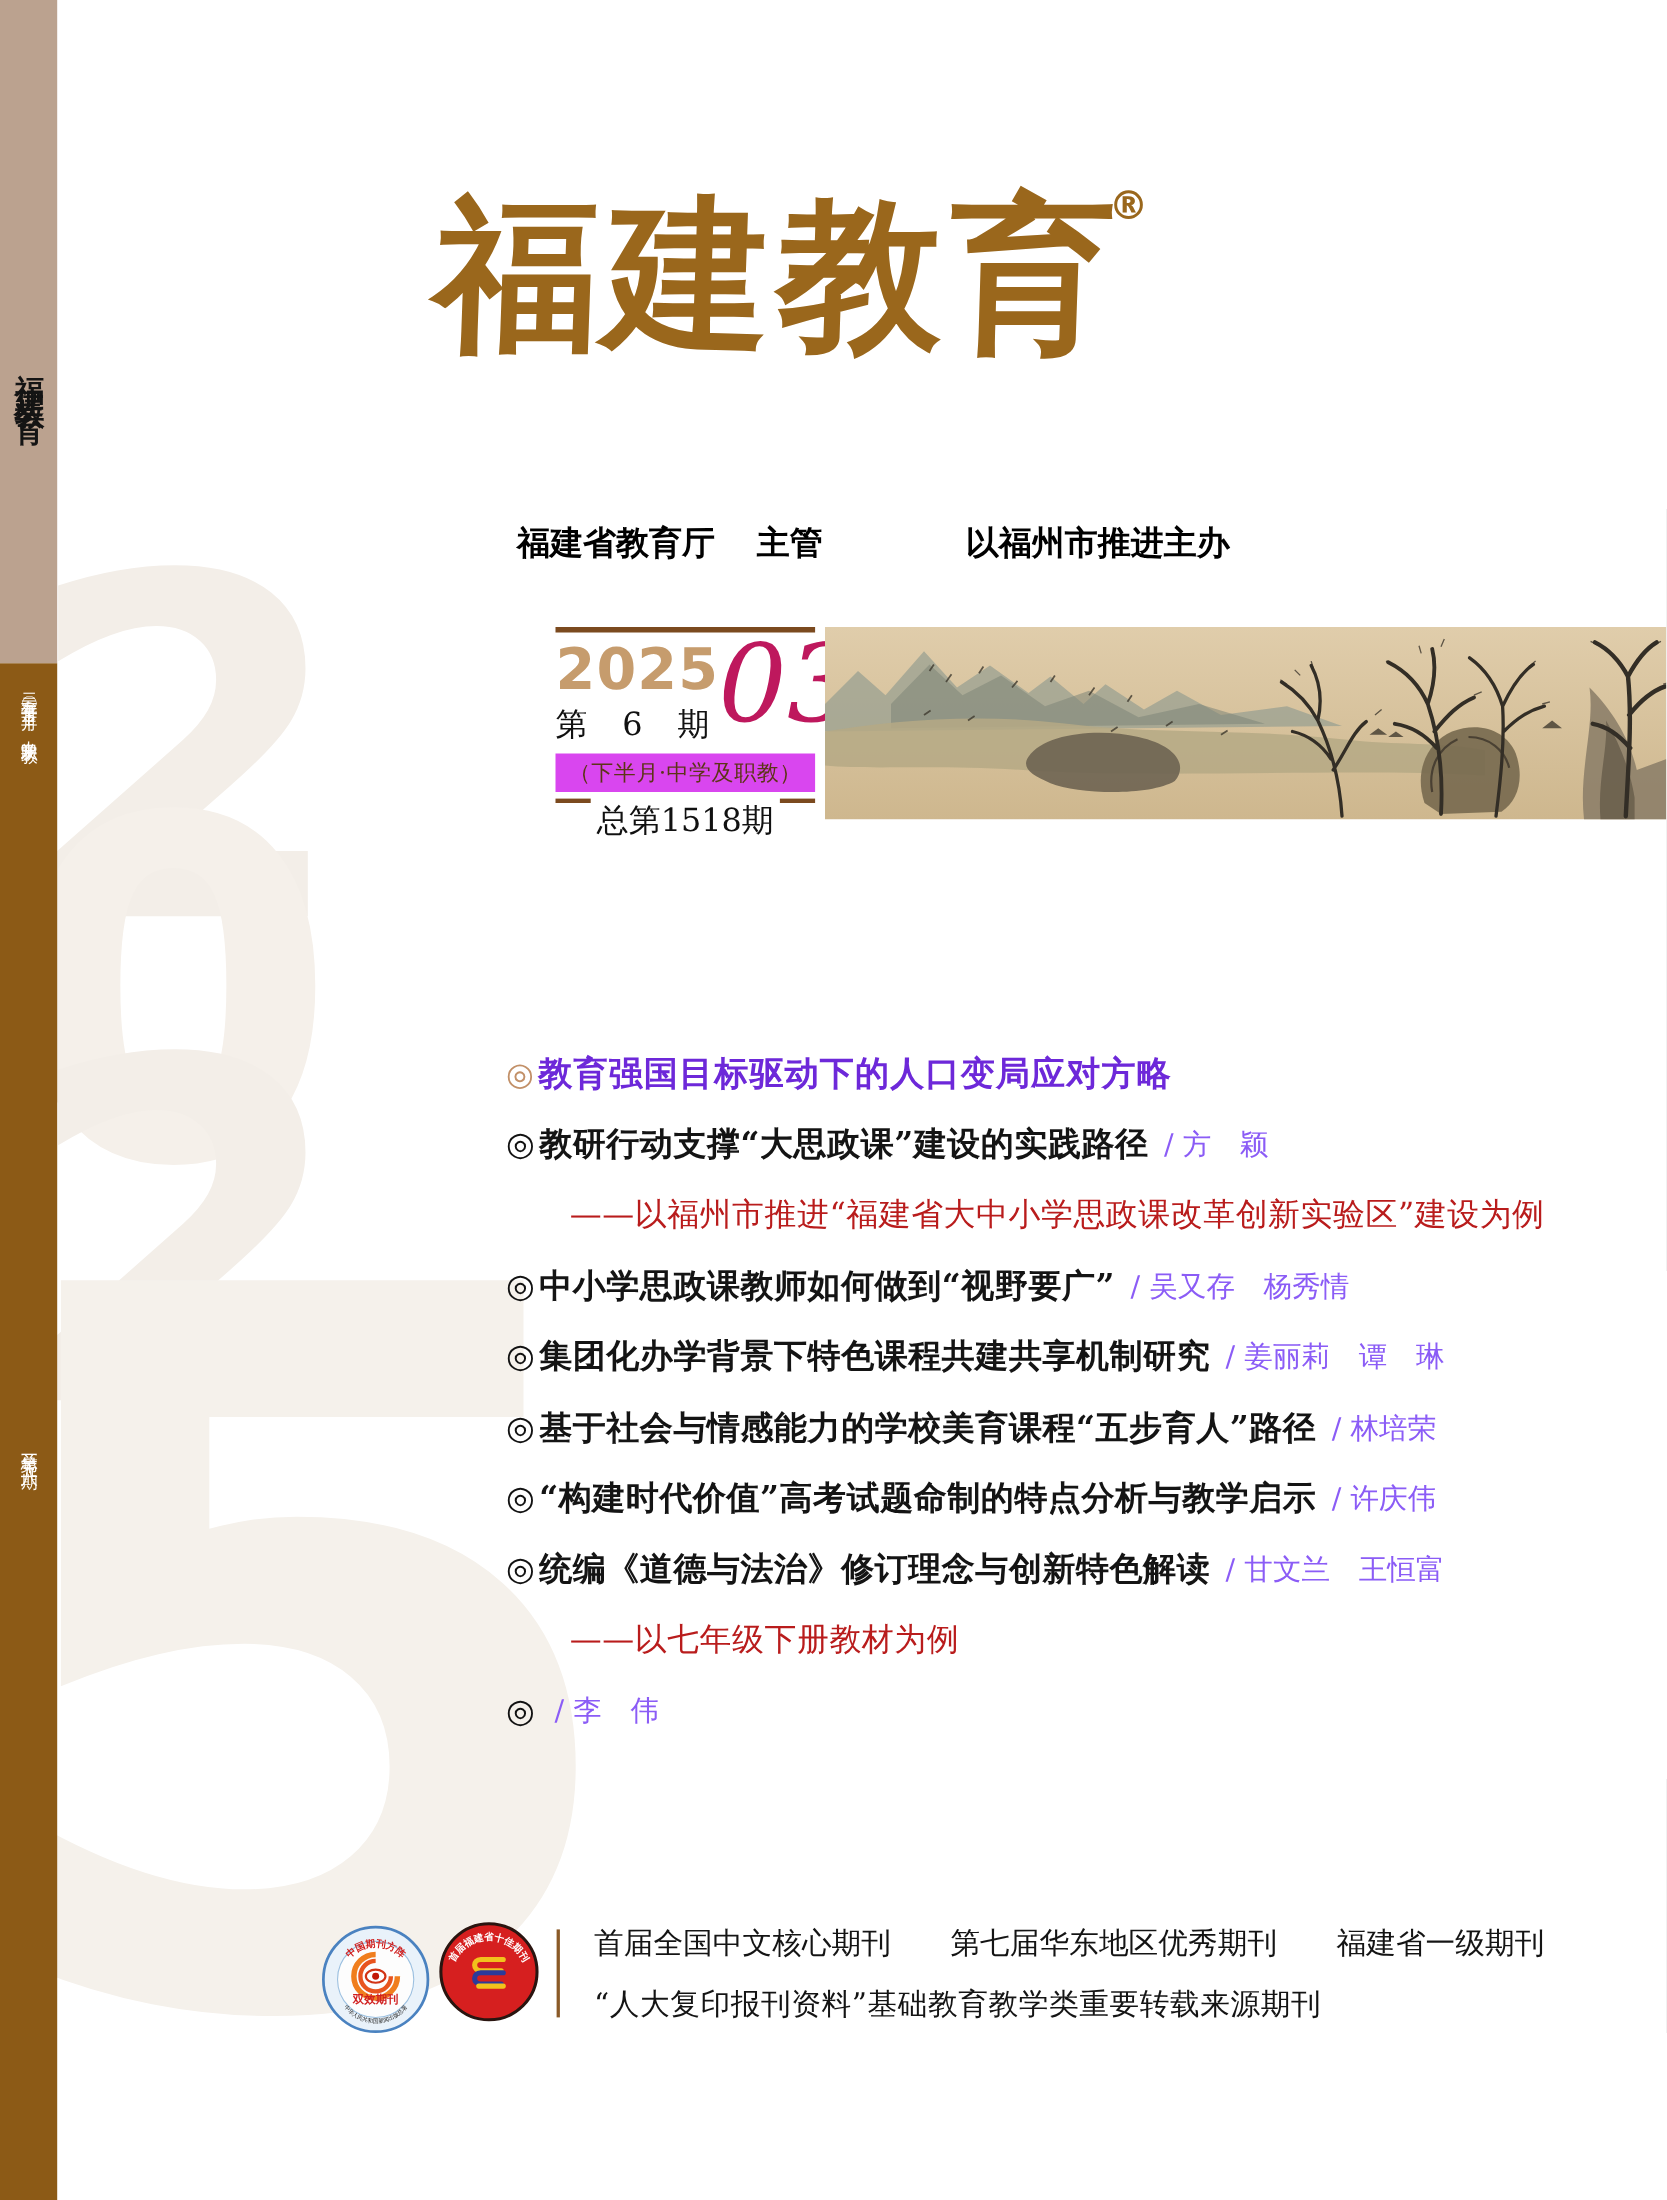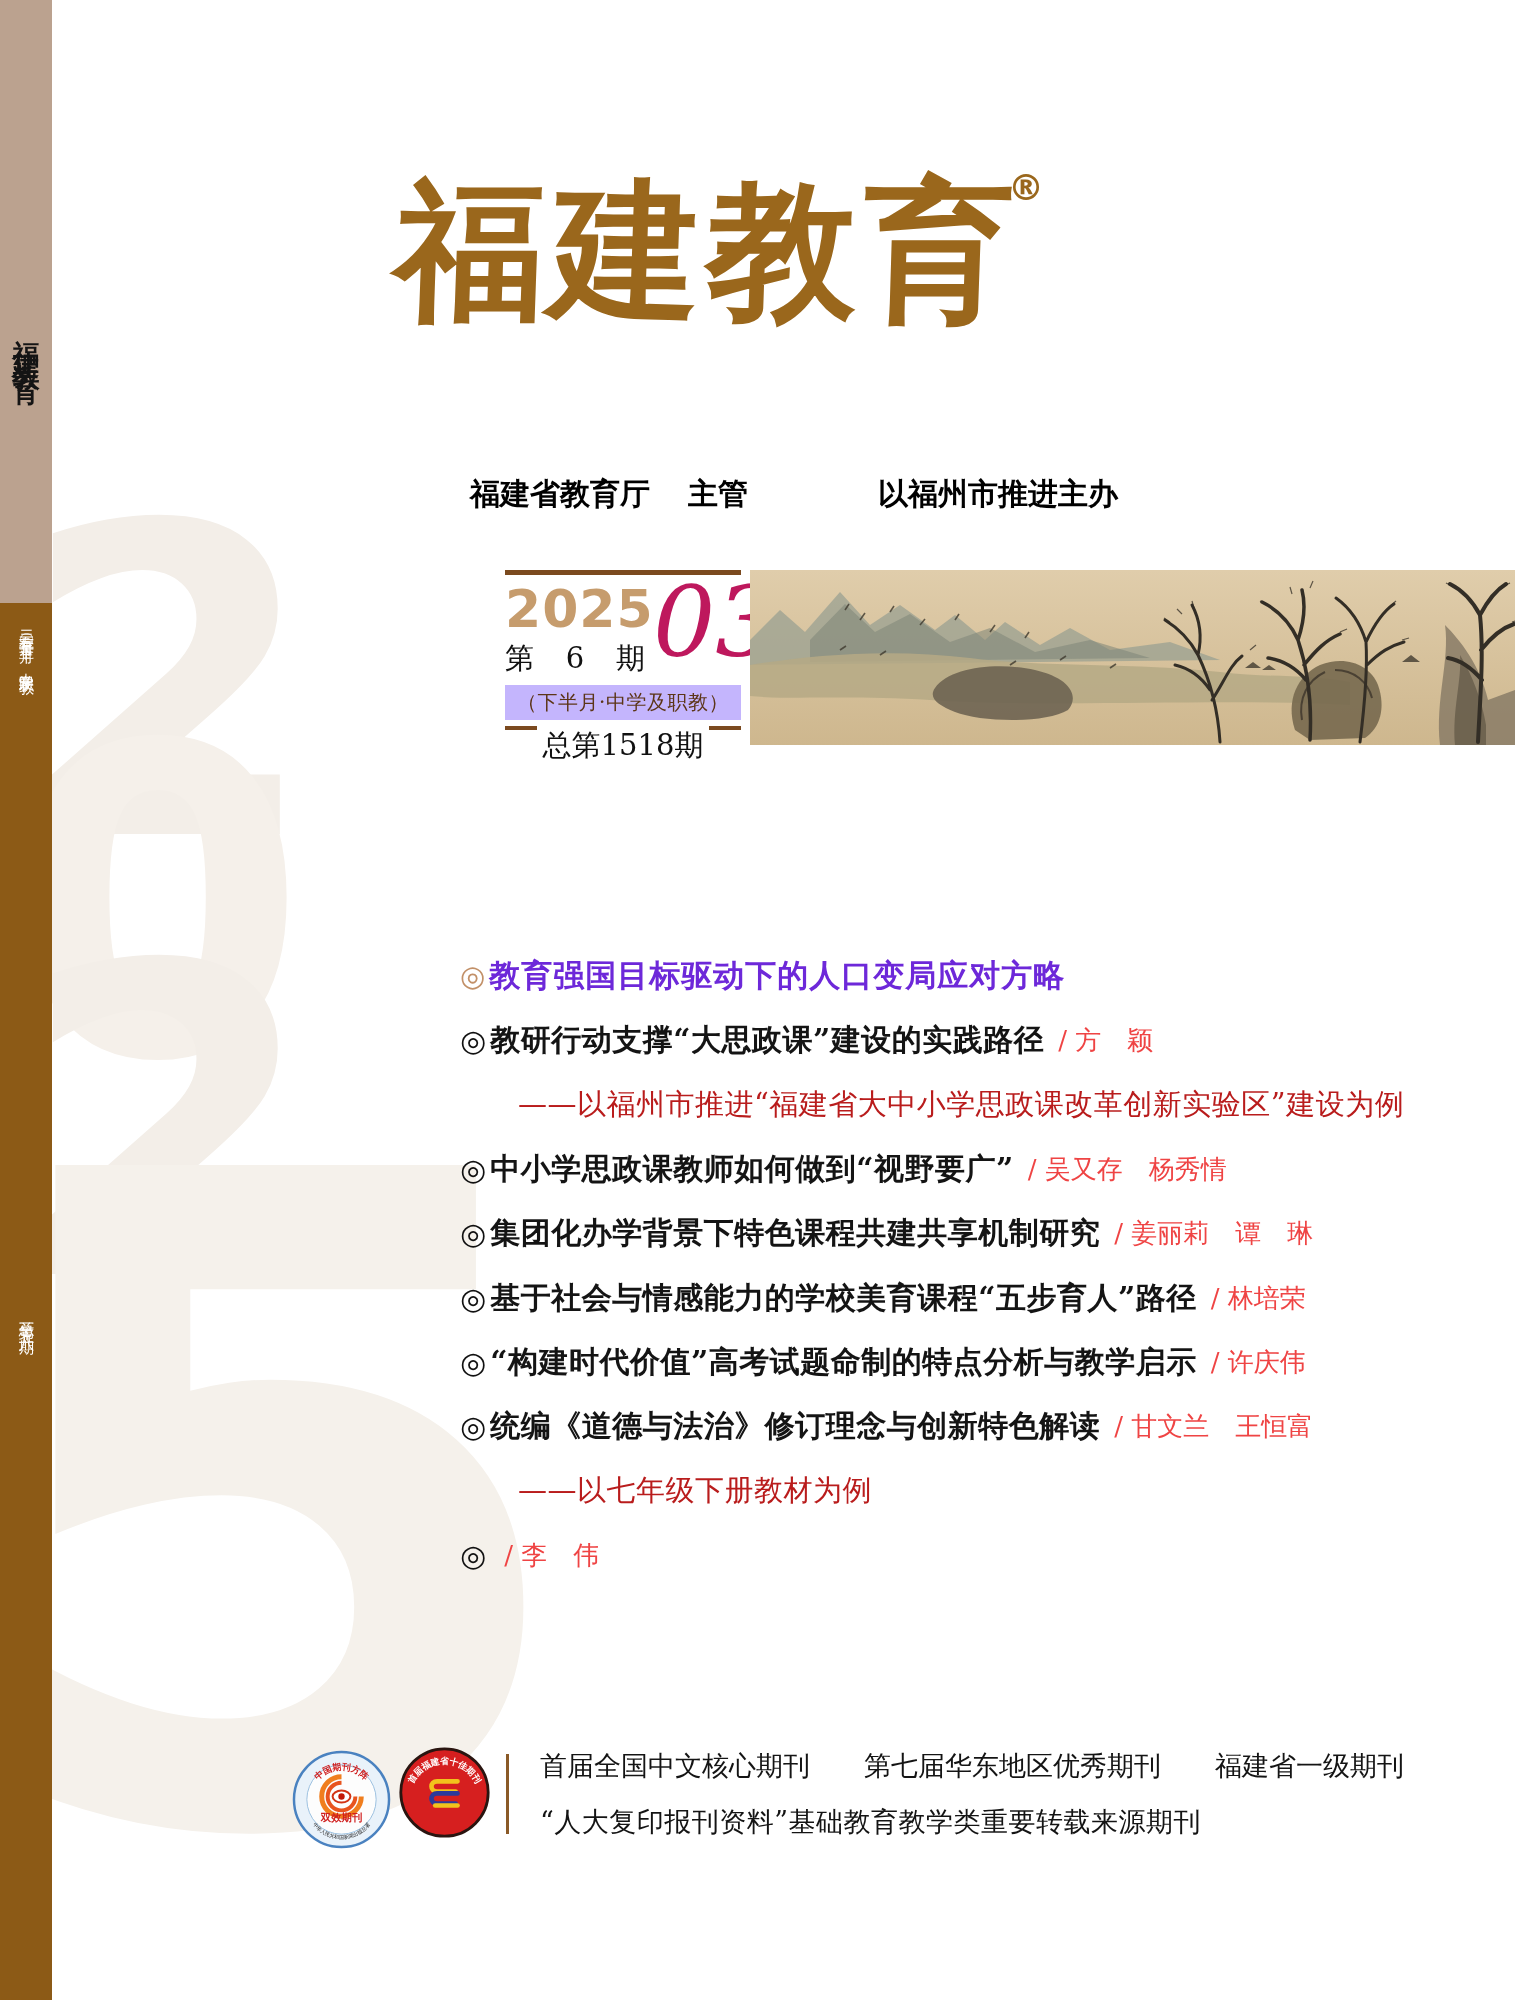--- a/index.html
+++ b/index.html
@@ -49,34 +49,34 @@
   
   .issuebox{position:absolute;z-index:2;left:505px;top:570px;width:236px;}
   .issuebox .rule-top{height:5px;background:#7b4a1f;margin-bottom:8px;}
   .ib-main{display:flex;align-items:flex-start;}
   .ib-left{width:146px;}
   .ib-year{font-size:52px;font-weight:700;color:#c69c6d;line-height:1;letter-spacing:1px;}
   .ib-no{display:flex;justify-content:space-between;align-items:baseline;width:140px;
     font-family:"DejaVu Serif",serif;font-size:29px;color:#111;margin-top:4px;}
   .ib-month{font-family:"DejaVu Serif",serif;font-style:italic;font-size:98px;line-height:0.88;
     color:#be185d;margin-left:2px;margin-top:-4px;}
-  .ib-strip{margin-top:6px;background:#c4b5fd;color:#5c3517;text-align:center;
+  .ib-strip{margin-top:6px;background:#d946ef;color:#5c3517;text-align:center;
     font-family:"DejaVu Serif",serif;font-size:20px;padding:4px 0;letter-spacing:0.5px;}
   .ib-cum{display:flex;align-items:flex-start;margin-top:6px;}
   .ib-cum .dash{flex:1;height:4px;background:#7b4a1f;}
   .ib-cum .txt{font-family:"DejaVu Serif",serif;font-size:29px;color:#111;margin:0 6px;white-space:nowrap;}
   
   .painting{position:absolute;z-index:2;left:750px;top:570px;width:765px;height:175px;}
   .painting svg{display:block;width:100%;height:100%;}
   
   .toc{position:absolute;z-index:2;left:460px;top:944px;width:1010px;}
   .toc-row{height:64.4px;display:flex;align-items:center;white-space:nowrap;}
   .bullet{font-family:"DejaVu Serif",serif;font-size:30px;color:#111;margin-right:4px;}
   .t-title{font-family:"DejaVu Serif",serif;font-size:30px;font-weight:700;color:#141414;letter-spacing:0.5px;}
-  .t-auth{font-family:"DejaVu Serif",serif;font-size:26px;font-weight:400;color:#ef4444;margin-left:14px;}
+  .t-auth{font-family:"DejaVu Serif",serif;font-size:26px;font-weight:400;color:#8b5cf6;margin-left:14px;}
   .t-hl .bullet{color:#c29068;font-size:29px;}
   .t-hl .t-title{font-family:"DejaVu Sans",sans-serif;font-size:31px;font-weight:700;color:#6d28d9;letter-spacing:1px;}
   .t-sub{padding-left:58px;}
   .t-sub .t-title{font-weight:400;font-size:29px;color:#b91c1c;}
   
   .logo1{position:absolute;z-index:2;left:292px;top:1750px;width:99px;height:99px;}
   .logo2{position:absolute;z-index:2;left:398px;top:1746px;width:93px;height:93px;}
   .fdivider{position:absolute;z-index:2;left:506px;top:1754px;width:3px;height:80px;background:#8a5a28;}
   .awards{position:absolute;z-index:2;left:540px;top:1748px;width:930px;
     font-family:"DejaVu Serif",serif;font-size:27px;color:#141414;}

